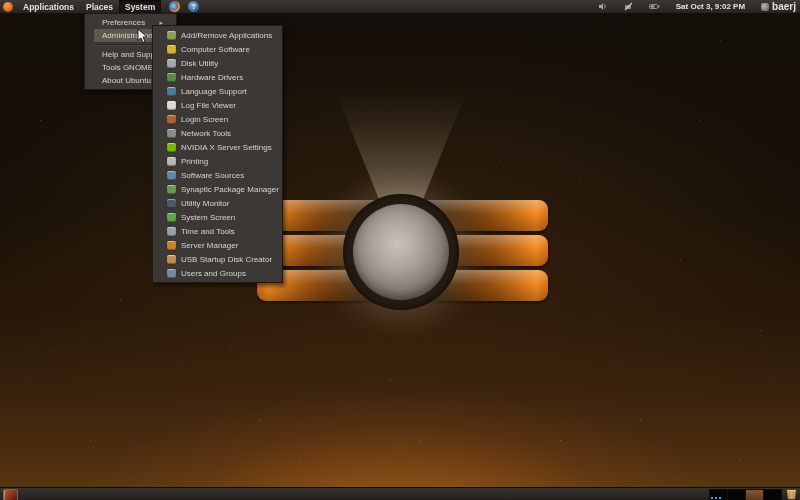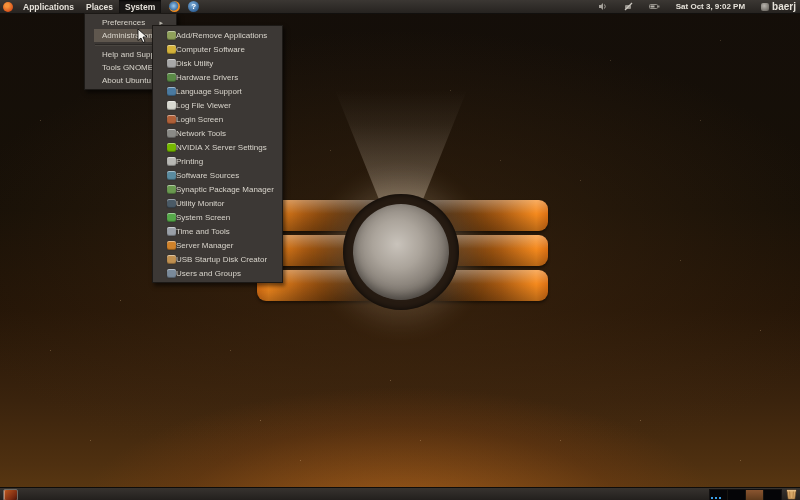--- a/index.html
+++ b/index.html
@@ -64,21 +64,21 @@
   .trash{margin-right:3px;display:flex;align-items:center;}
   
   .menu{position:absolute;z-index:30;background:#3c3835;border:1px solid #1c1916;
     box-shadow:2px 3px 4px rgba(0,0,0,.55);padding:2px 9px;color:#d9d5cc;font-size:8px;}
   .system-menu{left:84px;top:13px;width:73px;}
   .admin-submenu{left:152px;top:25px;width:111px;}
   .mrow{height:13px;display:flex;align-items:center;padding:0 4px 0 8px;white-space:nowrap;}
   .mrow.hl{background:#5f574e;}
   .mrow .arrow{margin-left:auto;font-size:7px;color:#b8b4ab;}
   .msep{height:1px;background:#2b2825;border-bottom:1px solid #4a4641;margin:2px 1px;}
-  .sub-row{height:14px;display:flex;align-items:center;padding:0 4px 0 5px;white-space:nowrap;}
+  .sub-row{height:14px;display:flex;align-items:center;gap:5px;padding:0 4px 0 5px;white-space:nowrap;}
   .mi-icon{flex:0 0 9px;width:9px;height:9px;border-radius:2px;
     box-shadow:inset 0 1px 0 rgba(255,255,255,.45), inset 0 -1px 1px rgba(0,0,0,.35), 0 0 1px rgba(0,0,0,.6);}
   .cursor{position:absolute;left:137px;top:29px;z-index:40;}
 </style>
 </head>
 <body>
 
 <div class="screen">
   <div class="stars"></div>
 

